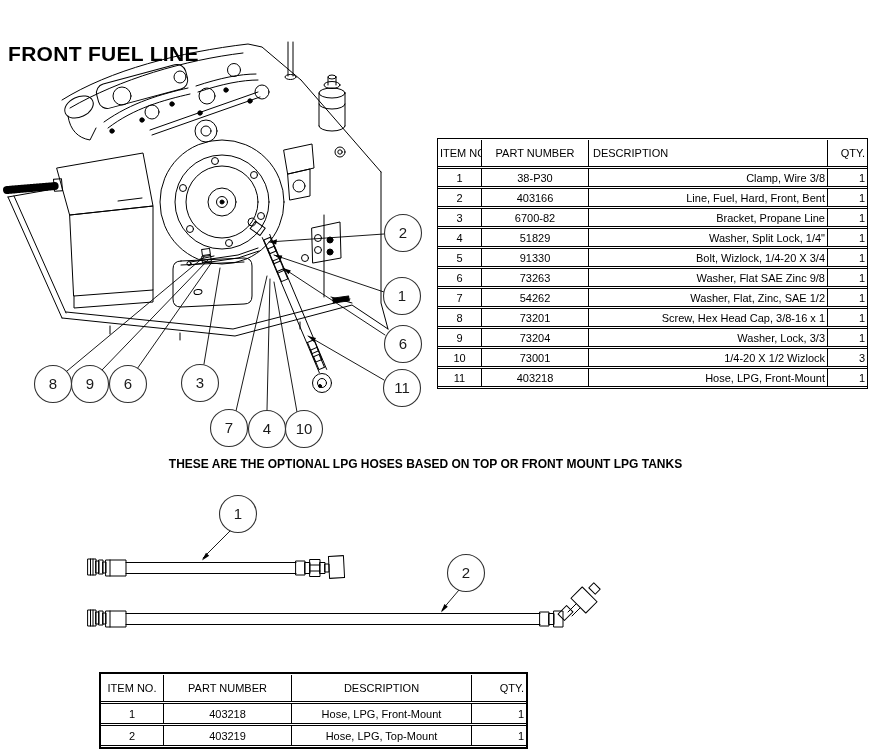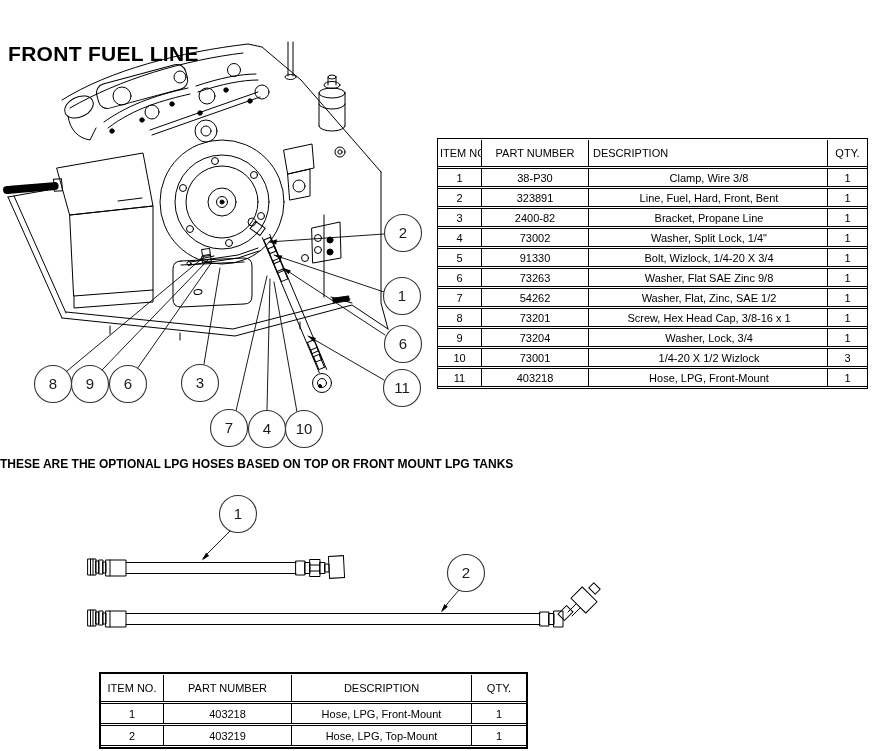--- a/index.html
+++ b/index.html
@@ -1,34 +1,34 @@
 <!DOCTYPE html>
 <html><head>
 <meta charset="utf-8">
 <style>
   html,body{margin:0;padding:0;background:#fff;}
   body{position:relative;width:877px;height:751px;overflow:hidden;
        font-family:"Liberation Sans",sans-serif;color:#000;}
   svg{position:absolute;left:0;top:0;}
   .page-title{position:absolute;left:8px;top:2px;font-size:21px;font-weight:bold;
               letter-spacing:.3px;white-space:nowrap;margin-top:40px;}
-  .note{position:absolute;left:0;top:457px;width:851px;text-align:left;
+  .note{position:absolute;left:0;top:457px;width:851px;text-align:center;
         font-size:12px;font-weight:bold;white-space:nowrap;}
   
   table.bom{border-collapse:separate;border-spacing:0 1px;background:#fff;
             table-layout:fixed;font-size:11px;line-height:12px;}
   table.bom td,table.bom th{border-top:1px solid #000;border-bottom:1px solid #000;
             border-right:1px solid #000;font-weight:normal;text-align:center;
             padding:1px 2px;overflow:hidden;white-space:nowrap;}
-  table.bom td:last-child,table.bom th:last-child{border-right:none;}
+  table.bom td:last-child,table.bom th:last-child{border-right:none;text-align:right;}
   table.bom tr:first-child th{border-top:none;}
   #parts-table{position:absolute;left:437px;top:138px;border:1px solid #000;width:430px;}
   #parts-table th{height:24px;line-height:12px;}
   #parts-table td{height:15px;}
-  #parts-table td.desc{text-align:center;padding-left:4px;}
+  #parts-table td.desc{text-align:right;padding-left:4px;}
   #parts-table th.desc{text-align:left;padding-left:4px;}
   #hose-table{position:absolute;left:99px;top:672px;border:2px solid #000;width:426px;}
   #hose-table th{height:24px;vertical-align:middle;}
   #hose-table td{height:17px;vertical-align:middle;}
   .balloon-text{font-size:15px;fill:#1a1a1a;}
 </style>
 </head>
 <body>
 
 <h1 class="page-title">FRONT FUEL LINE</h1>
@@ -262,33 +262,33 @@
     <th>QTY.</th>
   </tr>
   <tr>
         <td>1</td>
         <td>38-P30</td>
         <td class="desc">Clamp, Wire 3/8</td>
         <td>1</td>
       </tr>
   <tr>
         <td>2</td>
-        <td>323891</td>
+        <td>403166</td>
         <td class="desc">Line, Fuel, Hard, Front, Bent</td>
         <td>1</td>
       </tr>
   <tr>
         <td>3</td>
-        <td>2400-82</td>
+        <td>6700-82</td>
         <td class="desc">Bracket, Propane Line</td>
         <td>1</td>
       </tr>
   <tr>
         <td>4</td>
-        <td>73002</td>
+        <td>51829</td>
         <td class="desc">Washer, Split Lock, 1/4"</td>
         <td>1</td>
       </tr>
   <tr>
         <td>5</td>
         <td>91330</td>
         <td class="desc">Bolt, Wizlock, 1/4-20 X 3/4</td>
         <td>1</td>
       </tr>
   <tr>
@@ -305,21 +305,21 @@
       </tr>
   <tr>
         <td>8</td>
         <td>73201</td>
         <td class="desc">Screw, Hex Head Cap, 3/8-16 x 1</td>
         <td>1</td>
       </tr>
   <tr>
         <td>9</td>
         <td>73204</td>
-        <td class="desc">Washer, Lock, 3/4</td>
+        <td class="desc">Washer, Lock, 3/3</td>
         <td>1</td>
       </tr>
   <tr>
         <td>10</td>
         <td>73001</td>
         <td class="desc">1/4-20 X 1/2 Wizlock</td>
         <td>3</td>
       </tr>
   <tr>
         <td>11</td>

